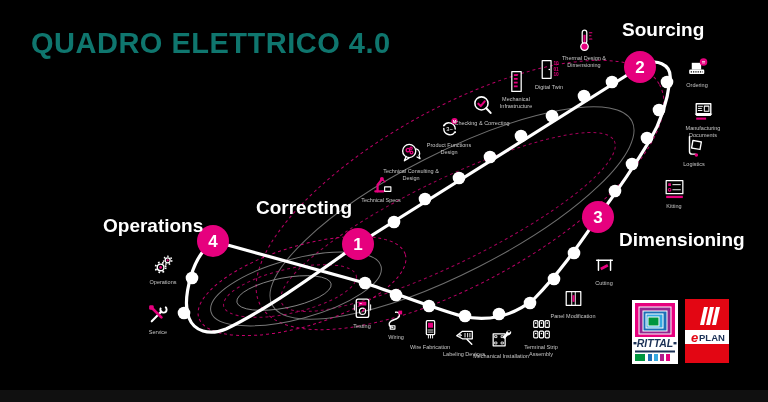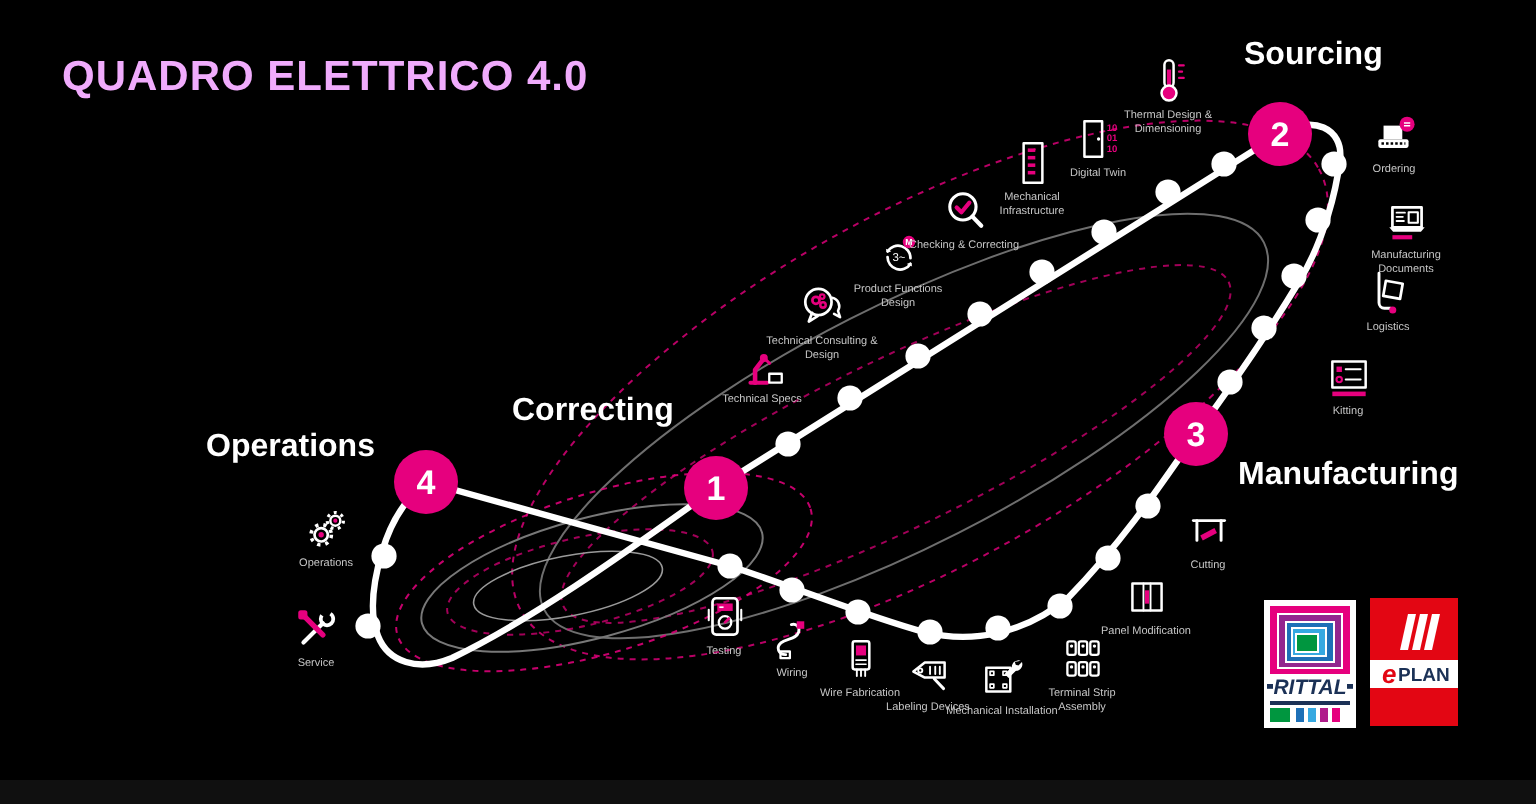--- a/index.html
+++ b/index.html
@@ -1,21 +1,21 @@
 <!DOCTYPE html>
 <html><head>
 <meta charset="utf-8">
 <style>
   html,body{margin:0;padding:0;background:#000;}
   .canvas{position:relative;width:768px;height:402px;background:#000;overflow:hidden;
           font-family:"Liberation Sans",sans-serif;}
   #flow-svg{position:absolute;left:0;top:0;}
-  .main-title{position:absolute;left:31px;top:27px;font-size:21px;font-weight:bold;
-              color:#f0abfc;letter-spacing:.5px;white-space:nowrap;}
-  .stage-title{position:absolute;font-size:16px;font-weight:bold;color:#ffffff;white-space:nowrap;}
+  .main-title{position:absolute;left:31px;top:27px;font-size:29px;font-weight:bold;
+              color:#0f766e;letter-spacing:.5px;white-space:nowrap;}
+  .stage-title{position:absolute;font-size:19px;font-weight:bold;color:#ffffff;white-space:nowrap;}
   .step{position:absolute;display:flex;flex-direction:column;align-items:center;gap:2px;
         transform:translateX(-50%);width:64px;}
   .step svg{width:25px;height:25px;display:block;}
   .step .lbl{font-size:5.5px;line-height:1.25;color:#c6c6c6;text-align:center;max-width:58px;}
   .logo{position:absolute;display:block;}
   .footer-strip{position:absolute;left:0;right:0;bottom:0;height:12px;background:#101010;}
 </style>
 </head>
 <body>
 
@@ -88,21 +88,21 @@
     <text x="213" y="247" text-anchor="middle" font-size="17" font-weight="bold" fill="#ffffff">4</text>
   </g>
       </g>
   </svg>
 
   <div class="main-title">QUADRO ELETTRICO 4.0</div>
 
   <div id="stage-titles">
       <div class="stage-title" style="left:256px;top:197px">Correcting</div>
       <div class="stage-title" style="left:622px;top:19px">Sourcing</div>
-      <div class="stage-title" style="left:619px;top:229px">Manufacturing</div>
+      <div class="stage-title" style="left:619px;top:229px">Dimensioning</div>
       <div class="stage-title" style="left:103px;top:215px">Operations</div>
     </div>
 
   <div id="steps">
       <div class="step" style="left:381px;top:170px">
     <svg viewBox="0 0 24 24">
           <path d="M6 20.5h8" stroke="#e6007e" stroke-width="2" fill="none" stroke-linecap="round" stroke-linejoin="round"></path>
           <path d="M8.2 20.5v-6.2l3.6-4.6" stroke="#e6007e" stroke-width="2.2" fill="none" stroke-linecap="round" stroke-linejoin="round"></path>
           <circle cx="12.4" cy="8.6" r="1.9" fill="#e6007e"></circle>
           <path d="M12.4 8.6l2.8 2.6" stroke="#e6007e" stroke-width="1.4" fill="none" stroke-linecap="round" stroke-linejoin="round"></path>

